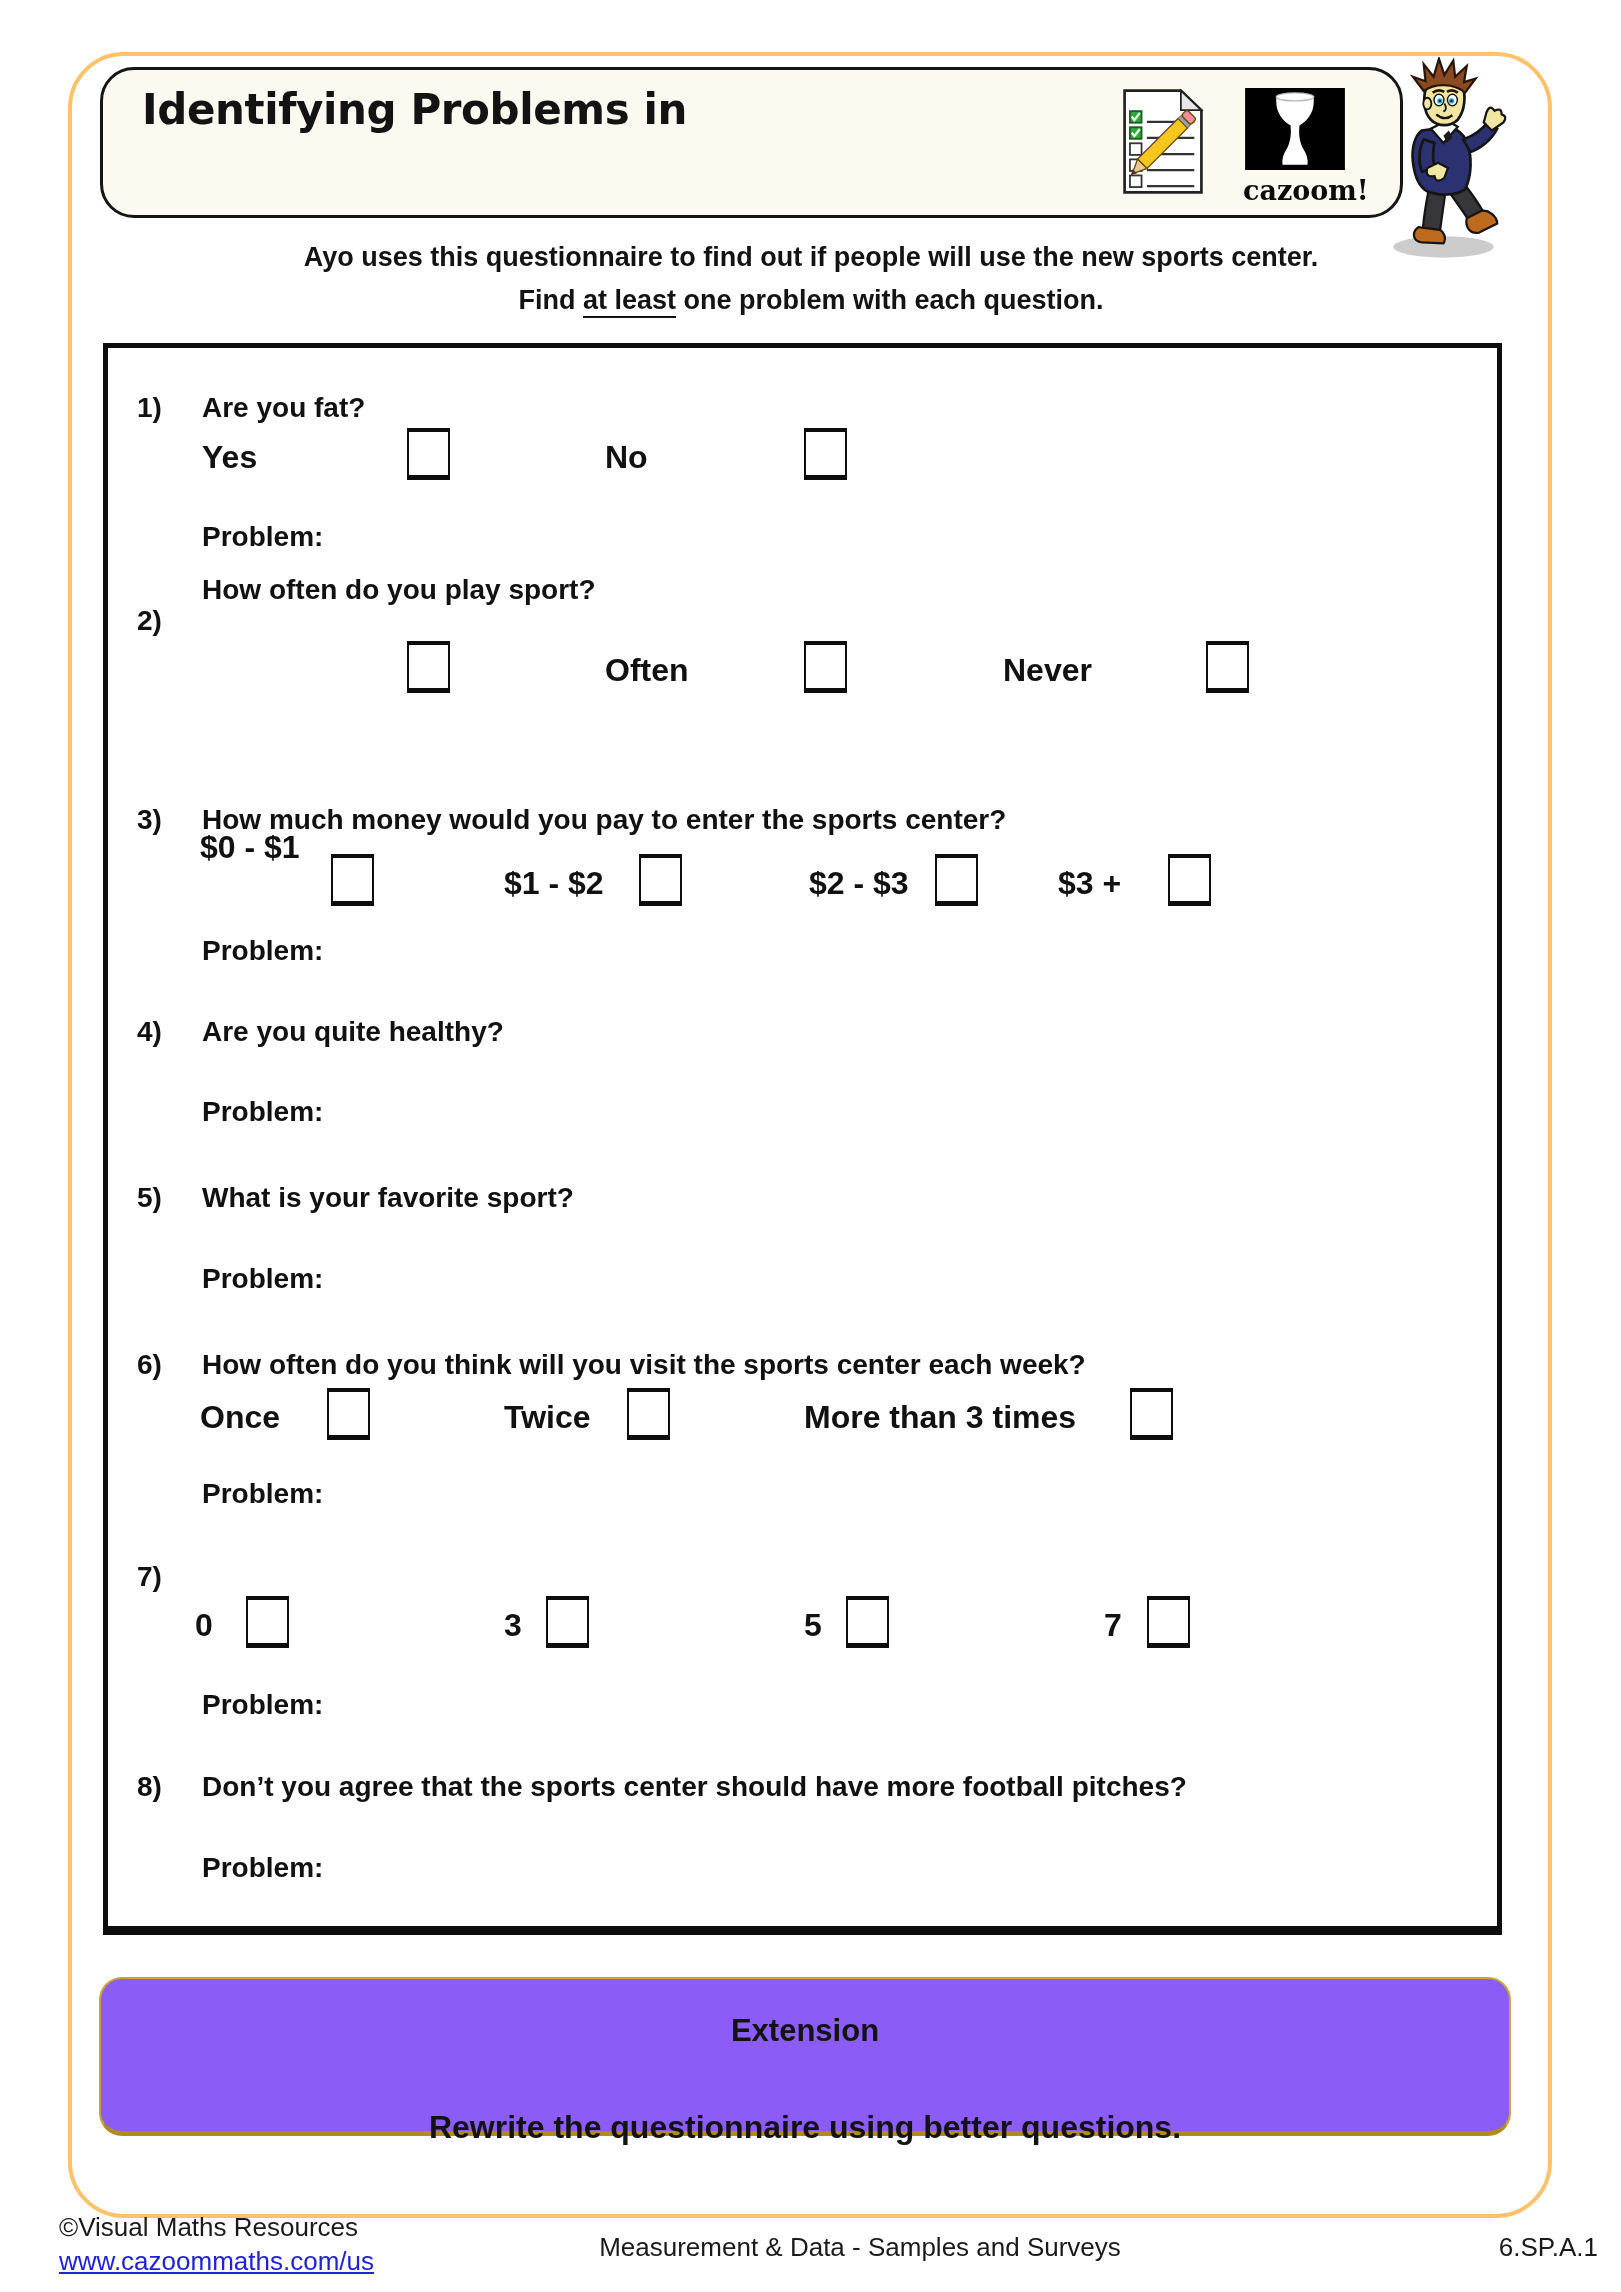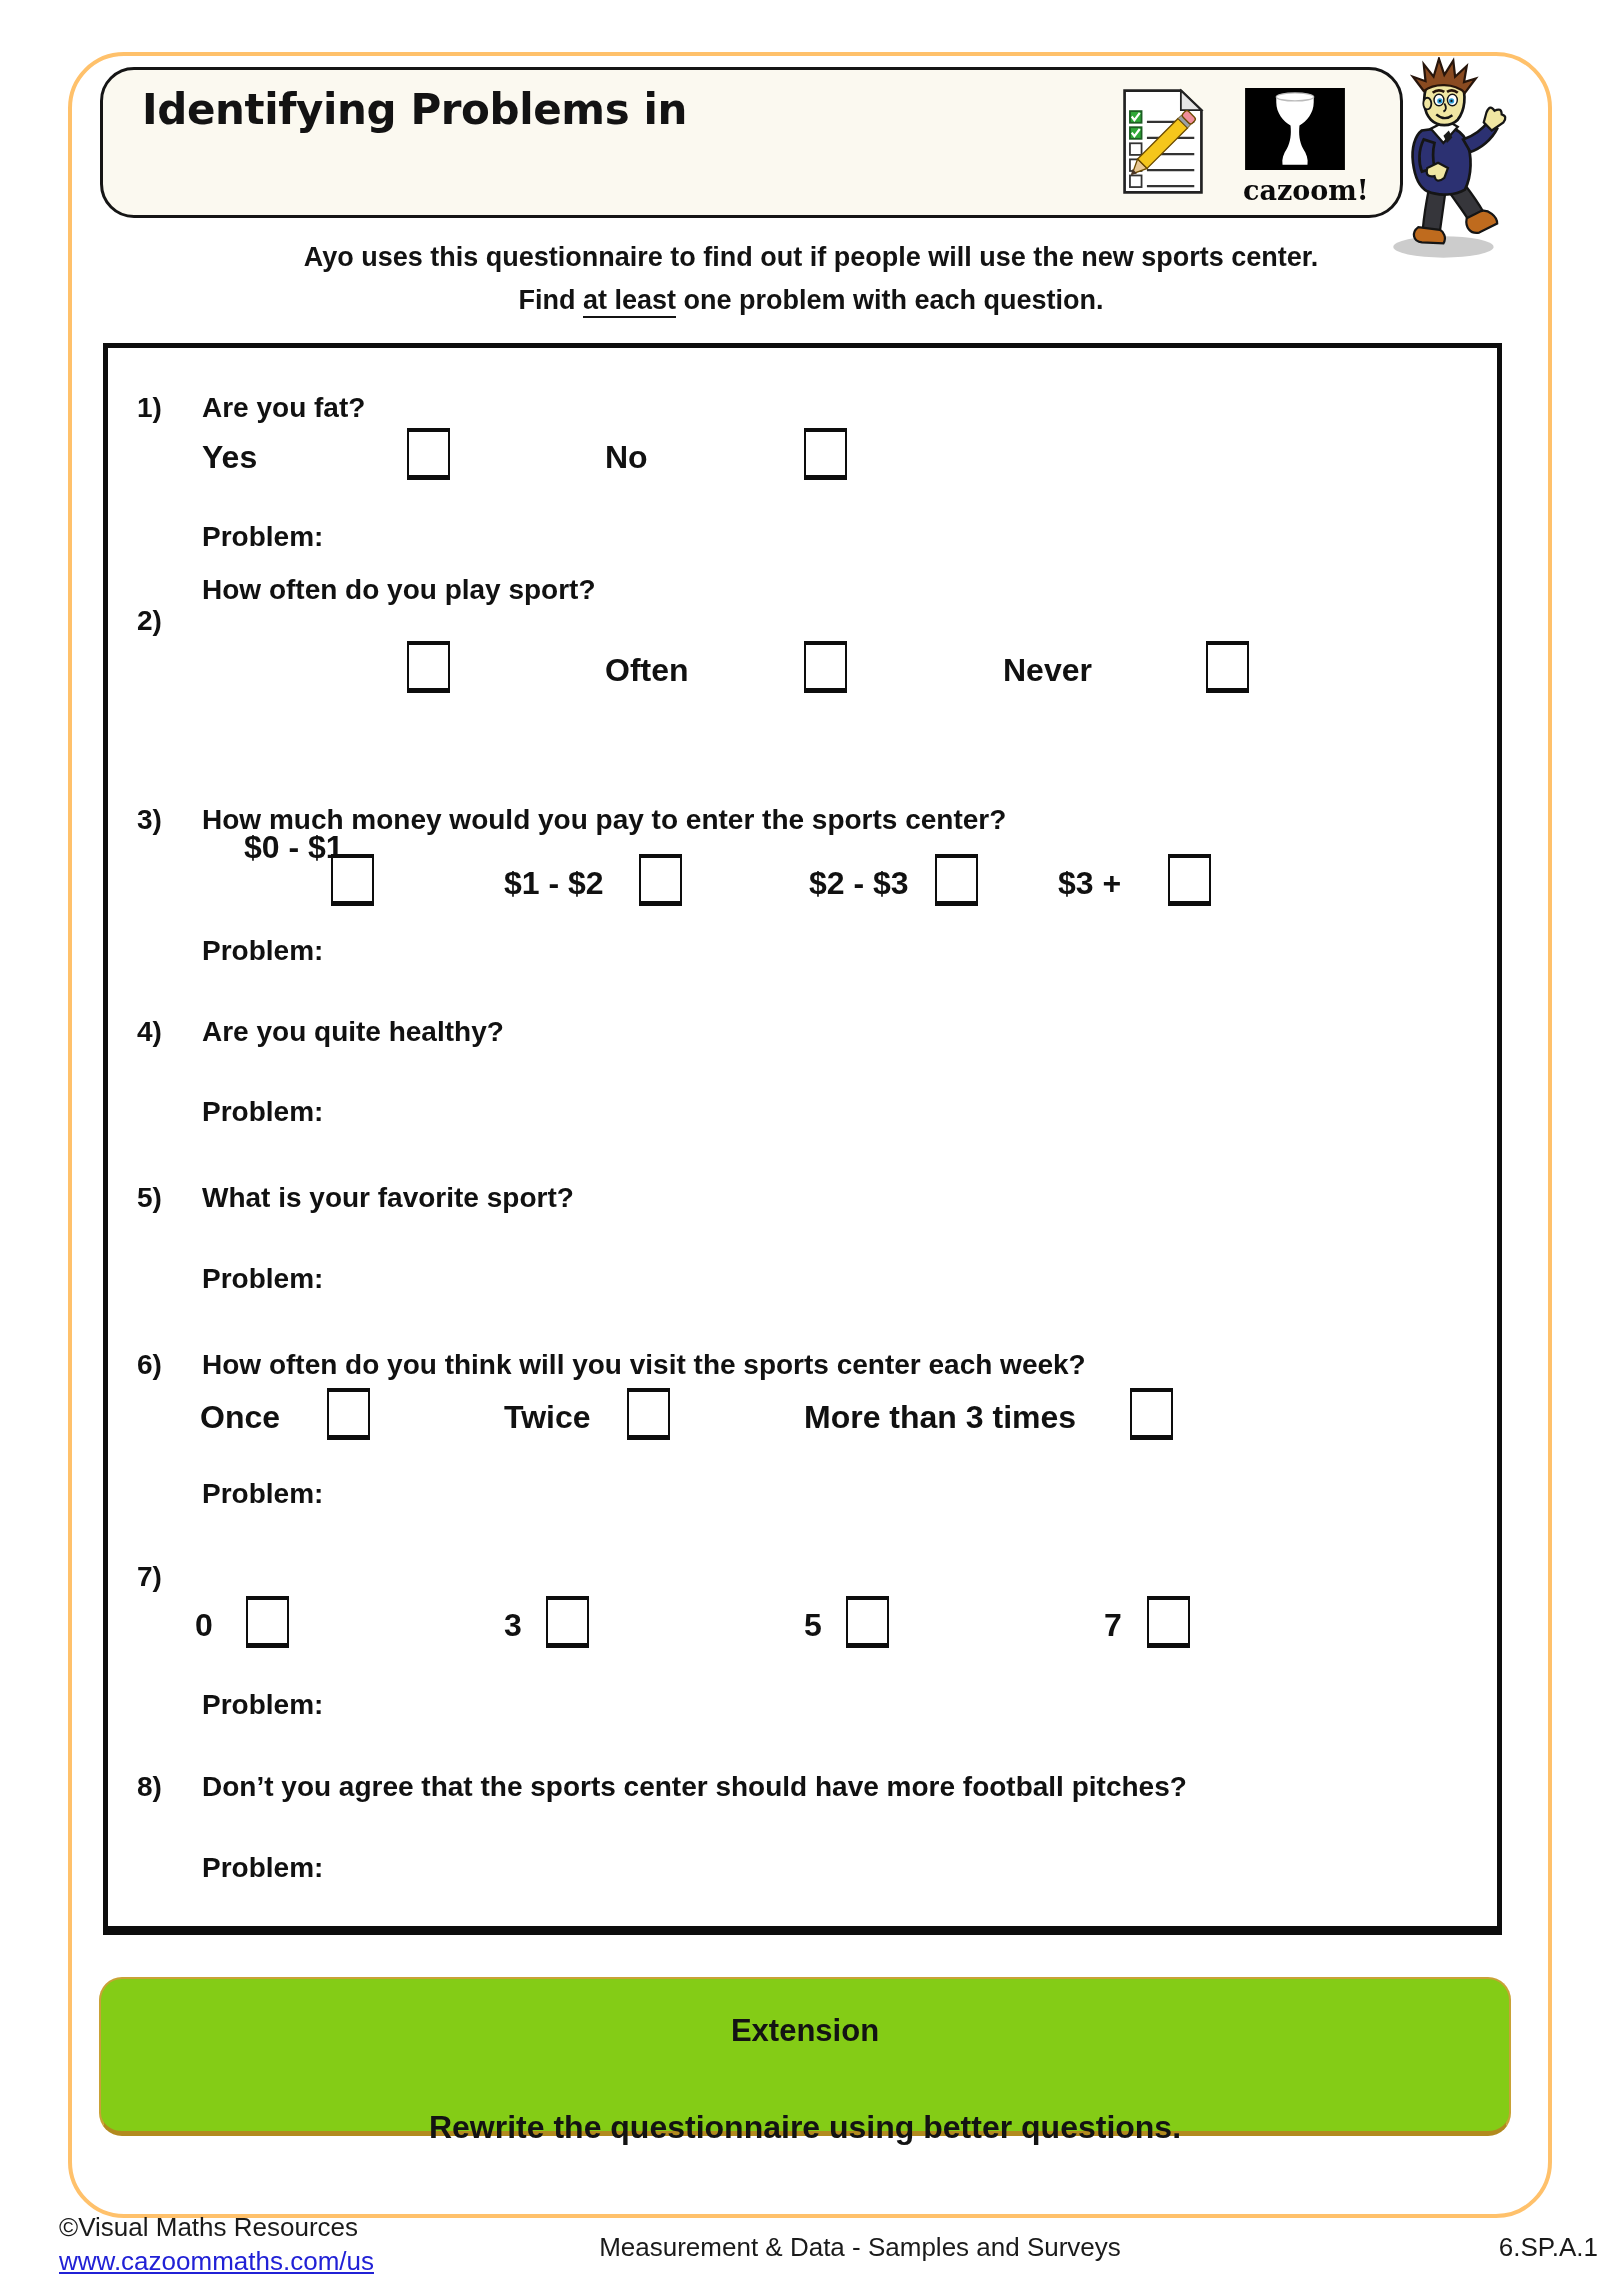--- a/index.html
+++ b/index.html
@@ -32,21 +32,21 @@
 
   .qnum{position:absolute;font-weight:bold;font-size:28px;white-space:nowrap;}
   .qtext{position:absolute;font-weight:bold;font-size:28px;white-space:nowrap;}
   .olabel{position:absolute;font-weight:bold;font-size:32px;white-space:nowrap;}
   .problem{position:absolute;font-weight:bold;font-size:28px;white-space:nowrap;}
   .cb{position:absolute;width:43px;height:52px;background:#ffffff;box-sizing:border-box;
         border:2.7px solid #0d0d0d;border-top-width:4.5px;border-bottom-width:5.4px;}
 
   
   .ext-box{position:absolute;left:99px;top:1977px;width:1408px;height:152px;
-        background:#84cc16;border:2.7px solid #C9A236;border-bottom:5.4px solid #B28A1E;
+        background:#8b5cf6;border:2.7px solid #C9A236;border-bottom:5.4px solid #B28A1E;
         border-radius:23px;}
   .ext-title{position:absolute;left:0;top:34px;width:100%;text-align:center;
         font-weight:bold;font-size:31px;color:#131313;}
   .ext-text{position:absolute;left:0;top:82px;width:100%;text-align:center;
         font-weight:bold;font-size:32px;color:#131313;margin-top:48px;}
 
   
   .foot{position:absolute;font-size:26px;font-weight:normal;color:#1a1a1a;white-space:nowrap;}
   .foot-link{color:#2121D6;text-decoration:underline;cursor:pointer;}
   .foot-center{left:502px;top:2232px;width:716px;text-align:center;}
@@ -143,21 +143,21 @@
   <span class="qnum" style="left:137px;top:605px;">2)</span>
   <span class="qtext" style="left:202px;top:574px;">How often do you play sport?</span>
   <span class="cb" style="left:407px;top:641px;"></span>
   <span class="olabel" style="left:605px;top:652px;">Often</span>
   <span class="cb" style="left:804px;top:641px;"></span>
   <span class="olabel" style="left:1003px;top:652px;">Never</span>
   <span class="cb" style="left:1206px;top:641px;"></span>
 
   <span class="qnum" style="left:137px;top:804px;">3)</span>
   <span class="qtext" style="left:202px;top:804px;">How much money would you pay to enter the sports center?</span>
-  <span class="olabel" style="left:200px;top:829px;margin-left:44px;">$0 - $1</span>
+  <span class="olabel" style="left:200px;top:829px;">$0 - $1</span>
   <span class="cb" style="left:331px;top:854px;"></span>
   <span class="olabel" style="left:504px;top:865px;">$1 - $2</span>
   <span class="cb" style="left:639px;top:854px;"></span>
   <span class="olabel" style="left:809px;top:865px;">$2 - $3</span>
   <span class="cb" style="left:935px;top:854px;"></span>
   <span class="olabel" style="left:1058px;top:865px;">$3 +</span>
   <span class="cb" style="left:1168px;top:854px;"></span>
   <span class="problem" style="left:202px;top:935px;">Problem:</span>
 
   <span class="qnum" style="left:137px;top:1016px;">4)</span>

